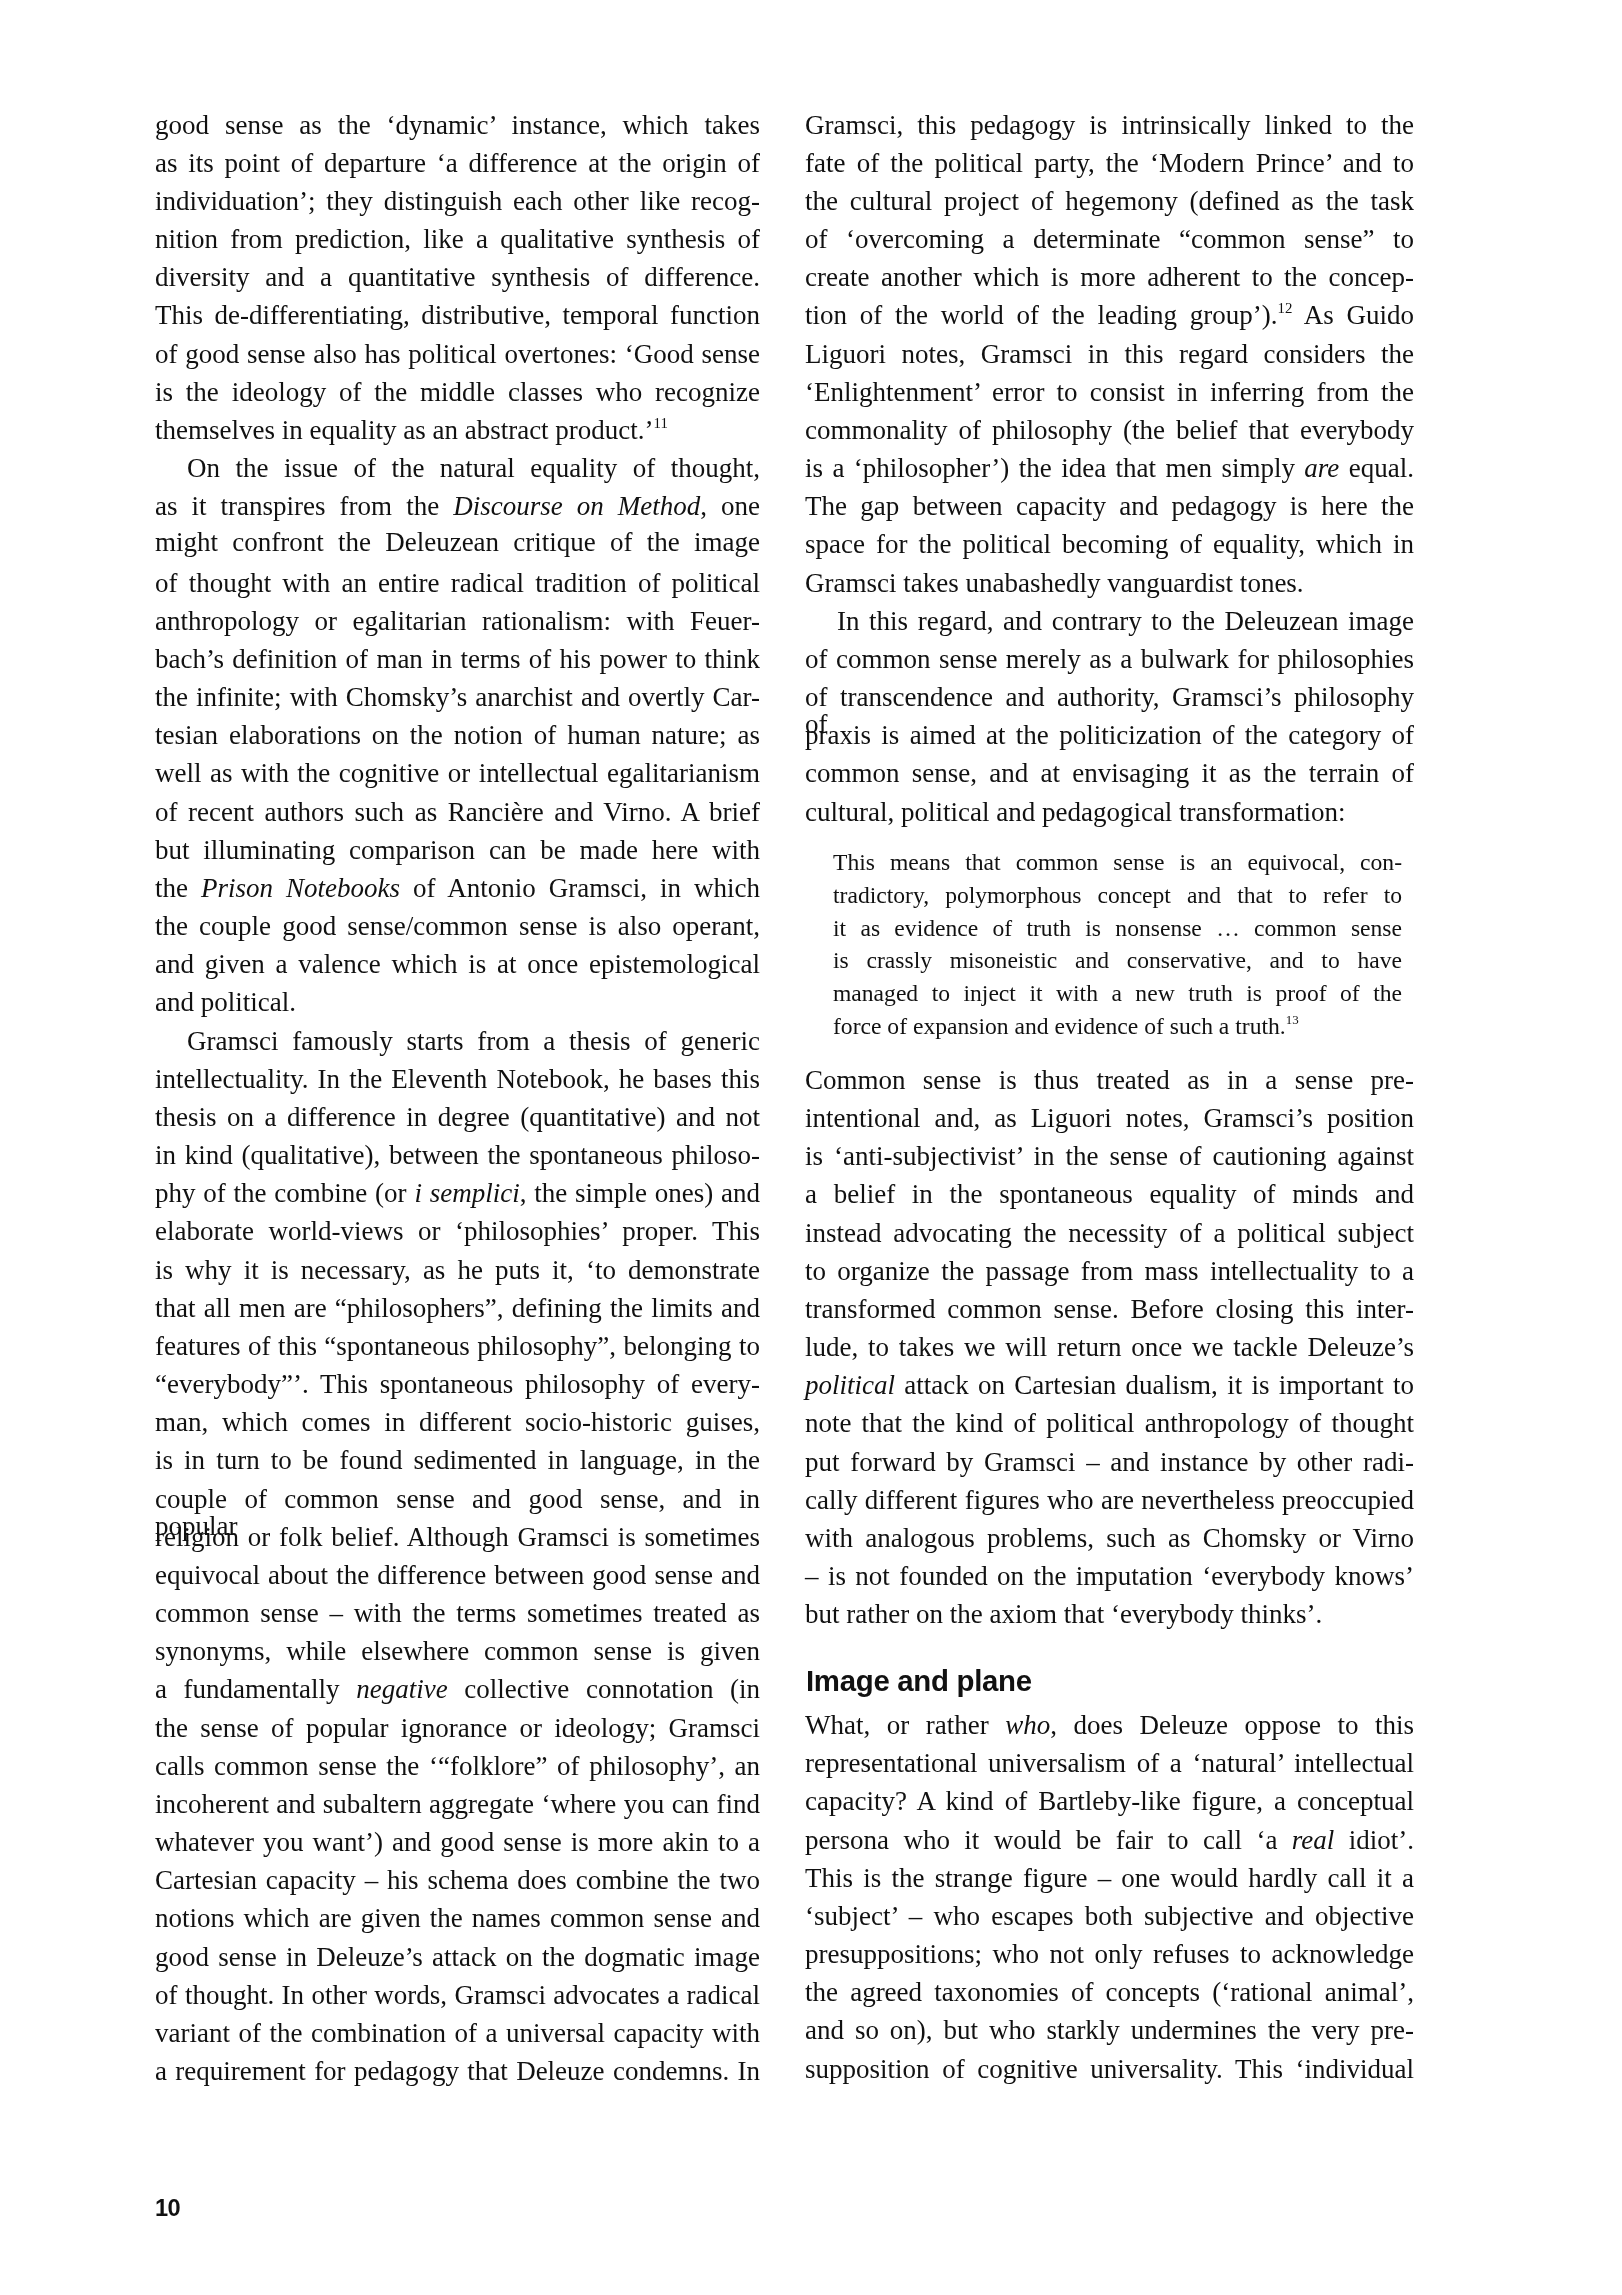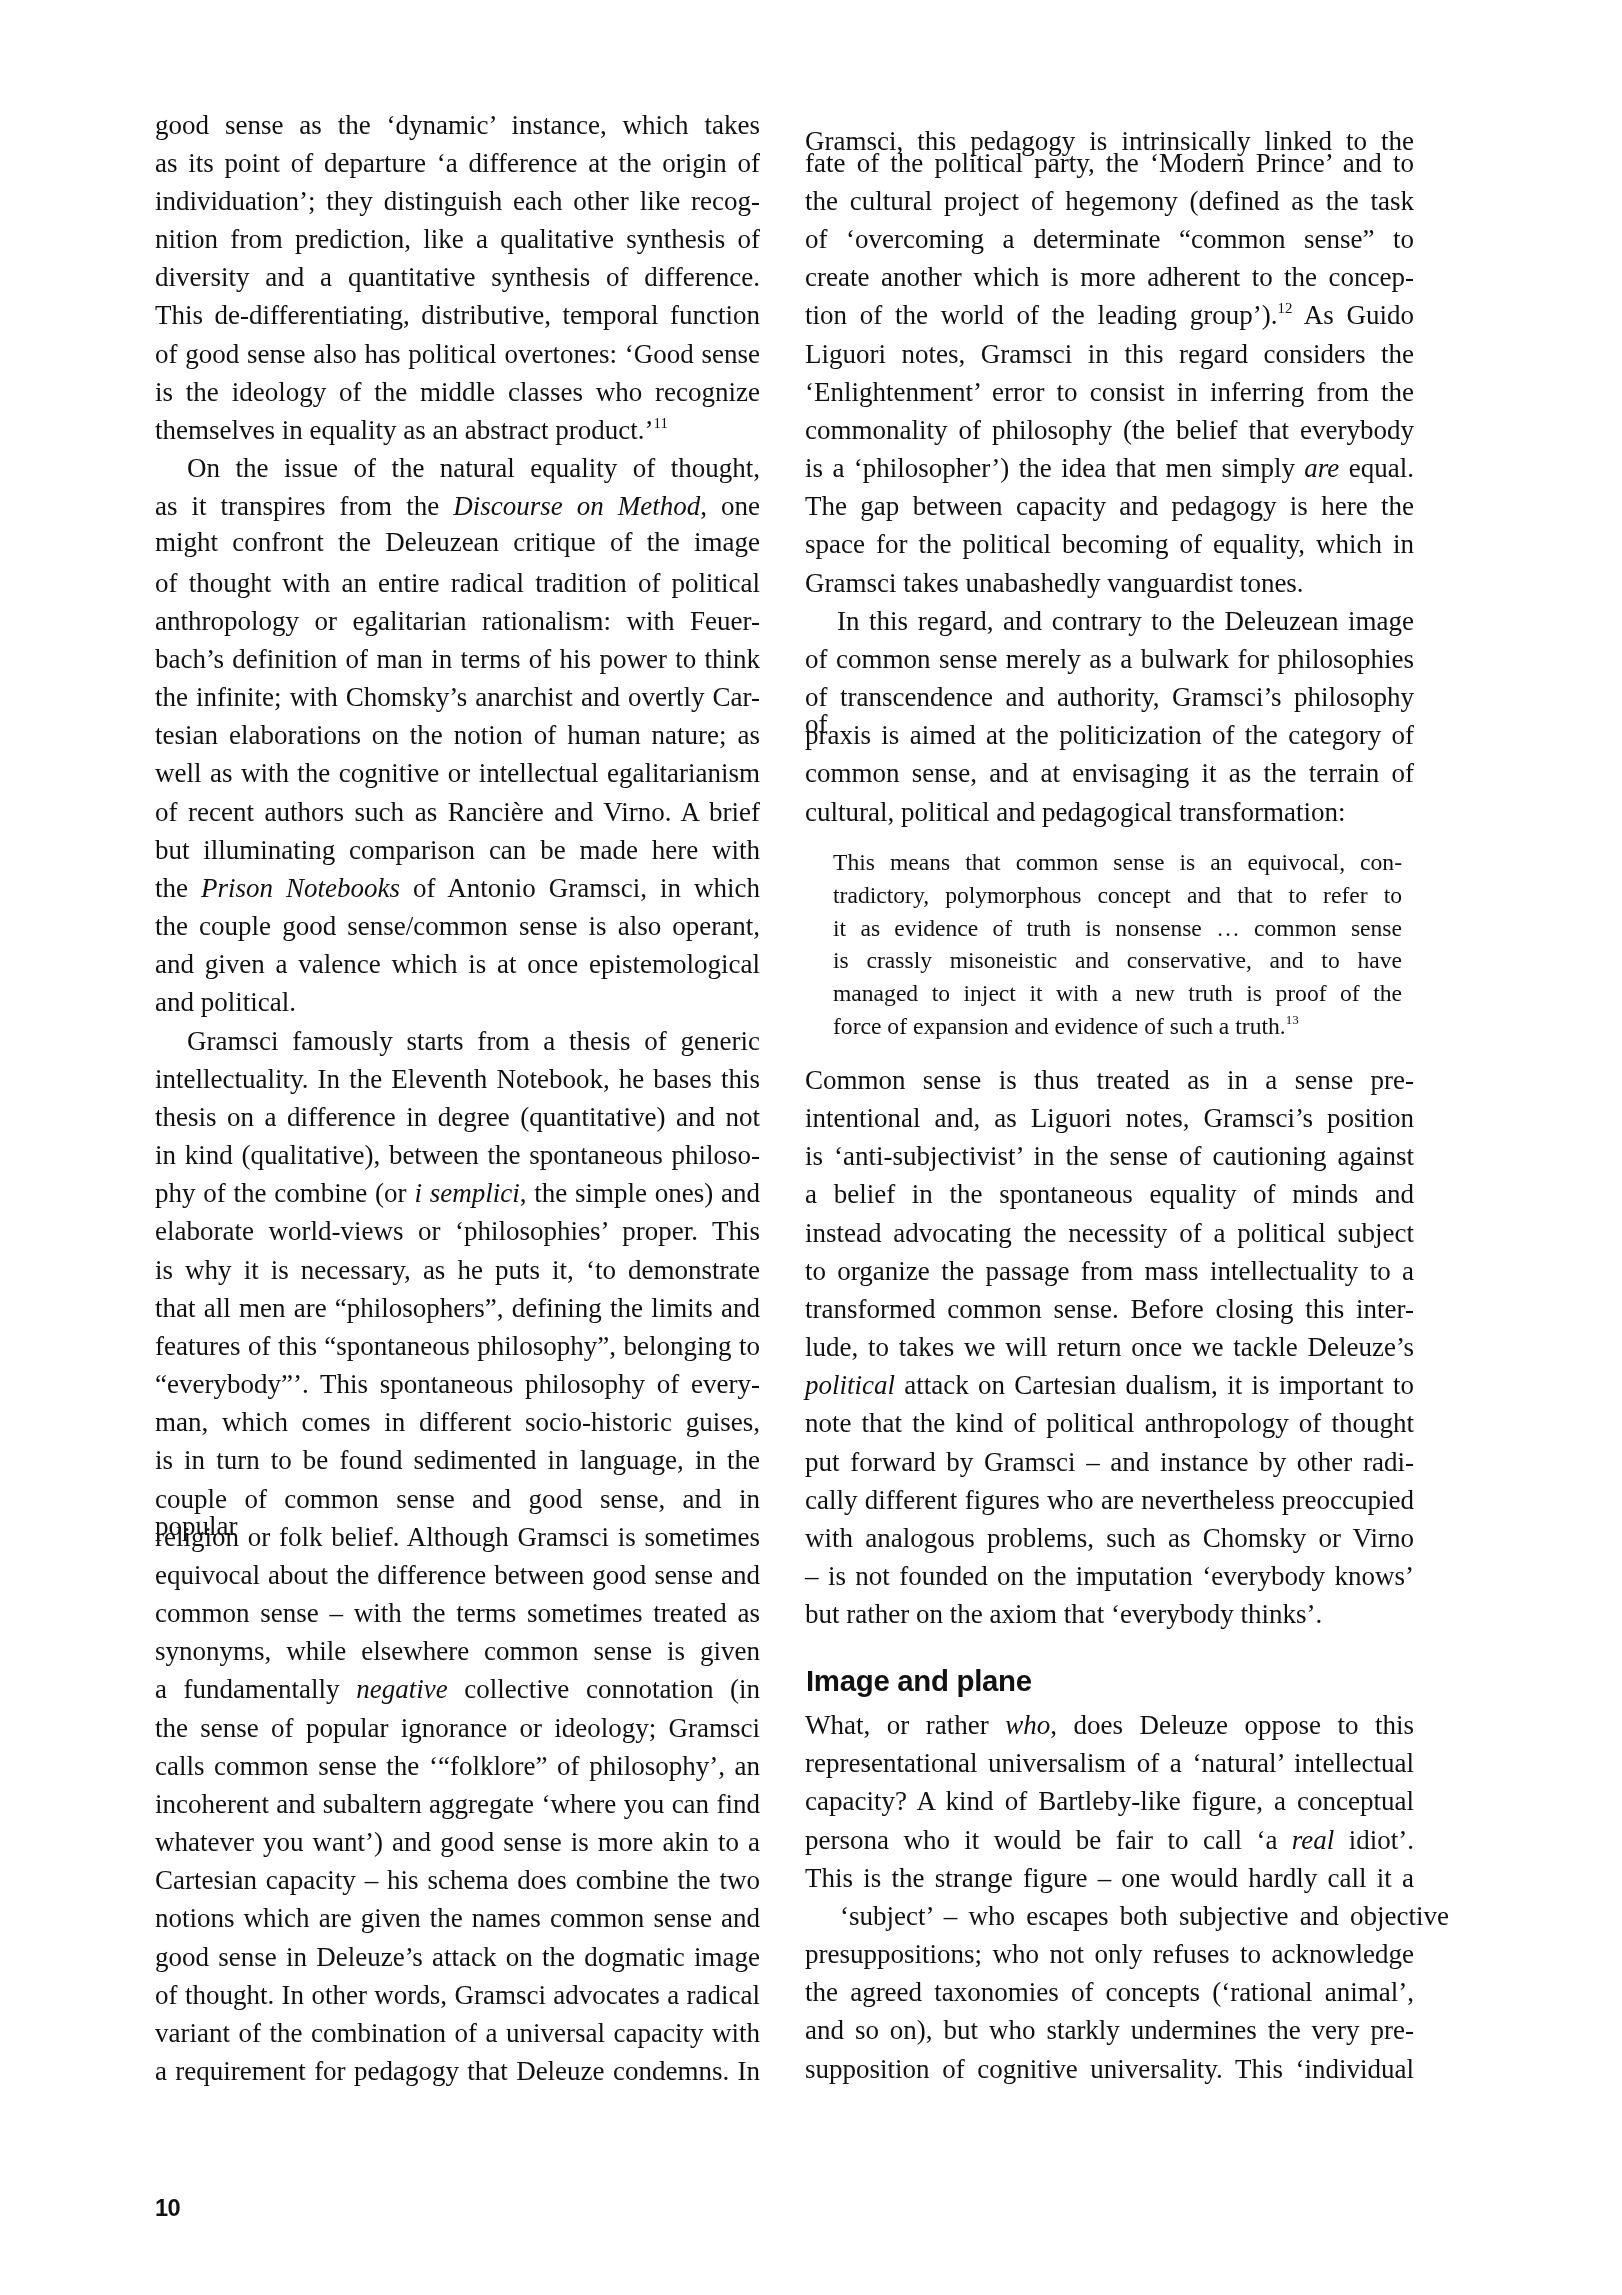--- a/index.html
+++ b/index.html
@@ -85,21 +85,21 @@
       <div class="line left-col just" style="top: 1791px;"><span>incoherent and subaltern aggregate ‘where you can find</span></div>
       <div class="line left-col just" style="top: 1829px;"><span>whatever you want’) and good sense is more akin to a</span></div>
       <div class="line left-col just" style="top: 1867px;"><span>Cartesian capacity – his schema does combine the two</span></div>
       <div class="line left-col just" style="top: 1905px;"><span>notions which are given the names common sense and</span></div>
       <div class="line left-col just" style="top: 1944px;"><span>good sense in Deleuze’s attack on the dogmatic image</span></div>
       <div class="line left-col just" style="top: 1982px;"><span>of thought. In other words, Gramsci advocates a radical</span></div>
       <div class="line left-col just" style="top: 2020px;"><span>variant of the combination of a universal capacity with</span></div>
       <div class="line left-col just" style="top: 2058px;"><span>a requirement for pedagogy that Deleuze condemns. In</span></div>
     </div>
   <div id="right-top">
-      <div class="line right-col just" style="top: 112px; margin-top: 16px;"><span>Gramsci, this pedagogy is intrinsically linked to the</span></div>
+      <div class="line right-col just" style="top: 112px;"><span>Gramsci, this pedagogy is intrinsically linked to the</span></div>
       <div class="line right-col just" style="top: 150px;"><span>fate of the political party, the ‘Modern Prince’ and to</span></div>
       <div class="line right-col just" style="top: 188px;"><span>the cultural project of hegemony (defined as the task</span></div>
       <div class="line right-col just" style="top: 226px;"><span>of ‘overcoming a determinate “common sense” to</span></div>
       <div class="line right-col just" style="top: 264px;"><span>create another which is more adherent to the concep-</span></div>
       <div class="line right-col just" style="top: 302px;"><span>tion of the world of the leading group’).</span><sup>12</sup><span> As Guido</span></div>
       <div class="line right-col just" style="top: 341px;"><span>Liguori notes, Gramsci in this regard considers the</span></div>
       <div class="line right-col just" style="top: 379px;"><span>‘Enlightenment’ error to consist in inferring from the</span></div>
       <div class="line right-col just" style="top: 417px;"><span>commonality of philosophy (the belief that everybody</span></div>
       <div class="line right-col just" style="top: 455px;"><span>is a ‘philosopher’) the idea that men simply </span><i>are</i><span> equal.</span></div>
       <div class="line right-col just" style="top: 493px;"><span>The gap between capacity and pedagogy is here the</span></div>
@@ -137,21 +137,21 @@
       <div class="line right-col just" style="top: 1563px;"><span>– is not founded on the imputation ‘everybody knows’</span></div>
       <div class="line right-col" style="top: 1601px;"><span>but rather on the axiom that ‘everybody thinks’.</span></div>
     </div>
   <div class="heading" id="section-heading" style="top: 1666px;">Image and plane</div>
   <div id="right-bot">
       <div class="line right-col just" style="top: 1712px;"><span>What, or rather </span><i>who</i><span>, does Deleuze oppose to this</span></div>
       <div class="line right-col just" style="top: 1750px;"><span>representational universalism of a ‘natural’ intellectual</span></div>
       <div class="line right-col just" style="top: 1788px;"><span>capacity? A kind of Bartleby-like figure, a conceptual</span></div>
       <div class="line right-col just" style="top: 1827px;"><span>persona who it would be fair to call ‘a </span><i>real</i><span> idiot’.</span></div>
       <div class="line right-col just" style="top: 1865px;"><span>This is the strange figure – one would hardly call it a</span></div>
-      <div class="line right-col just" style="top: 1903px; margin-left: 35px;"><span>‘subject’ – who escapes both subjective and objective</span></div>
+      <div class="line right-col just" style="top: 1903px;"><span>‘subject’ – who escapes both subjective and objective</span></div>
       <div class="line right-col just" style="top: 1941px;"><span>presuppositions; who not only refuses to acknowledge</span></div>
       <div class="line right-col just" style="top: 1979px;"><span>the agreed taxonomies of concepts (‘rational animal’,</span></div>
       <div class="line right-col just" style="top: 2017px;"><span>and so on), but who starkly undermines the very pre-</span></div>
       <div class="line right-col just" style="top: 2056px;"><span>supposition of cognitive universality. This ‘individual</span></div>
     </div>
   <div class="page-number" id="page-number" style="top: 2197px;">10</div>
 </div>
 
 
 </body></html>

